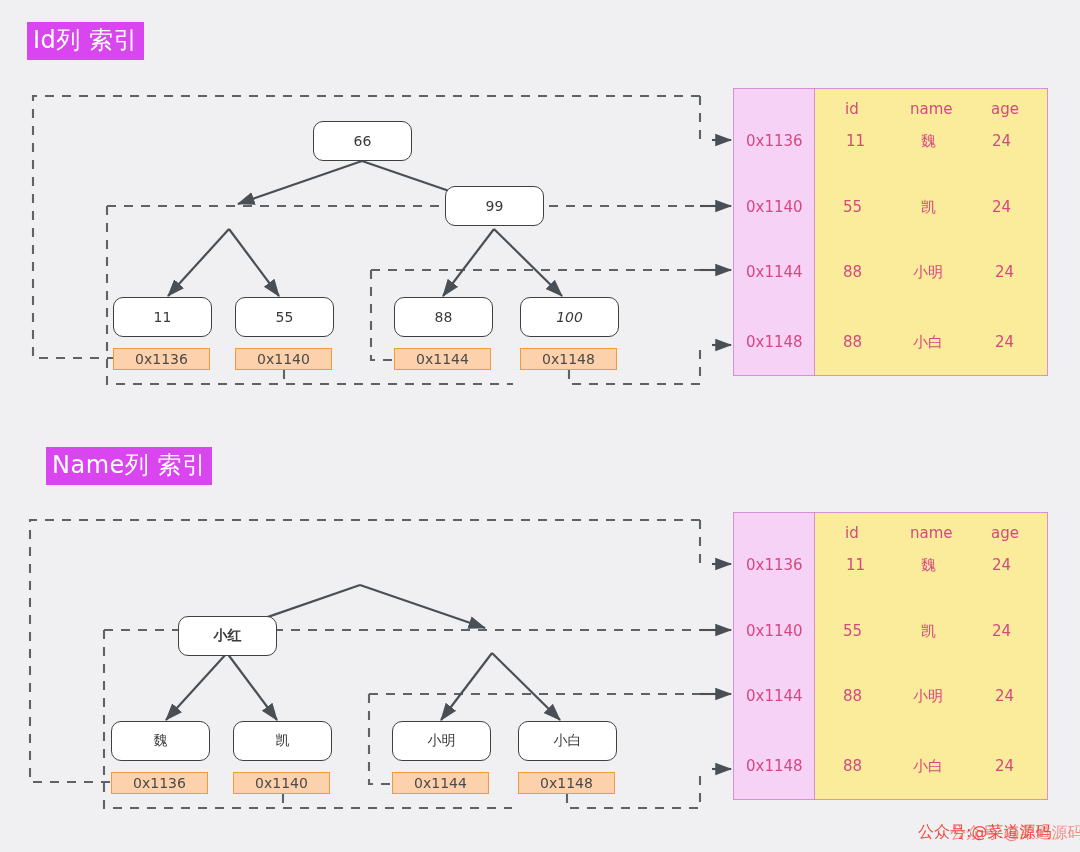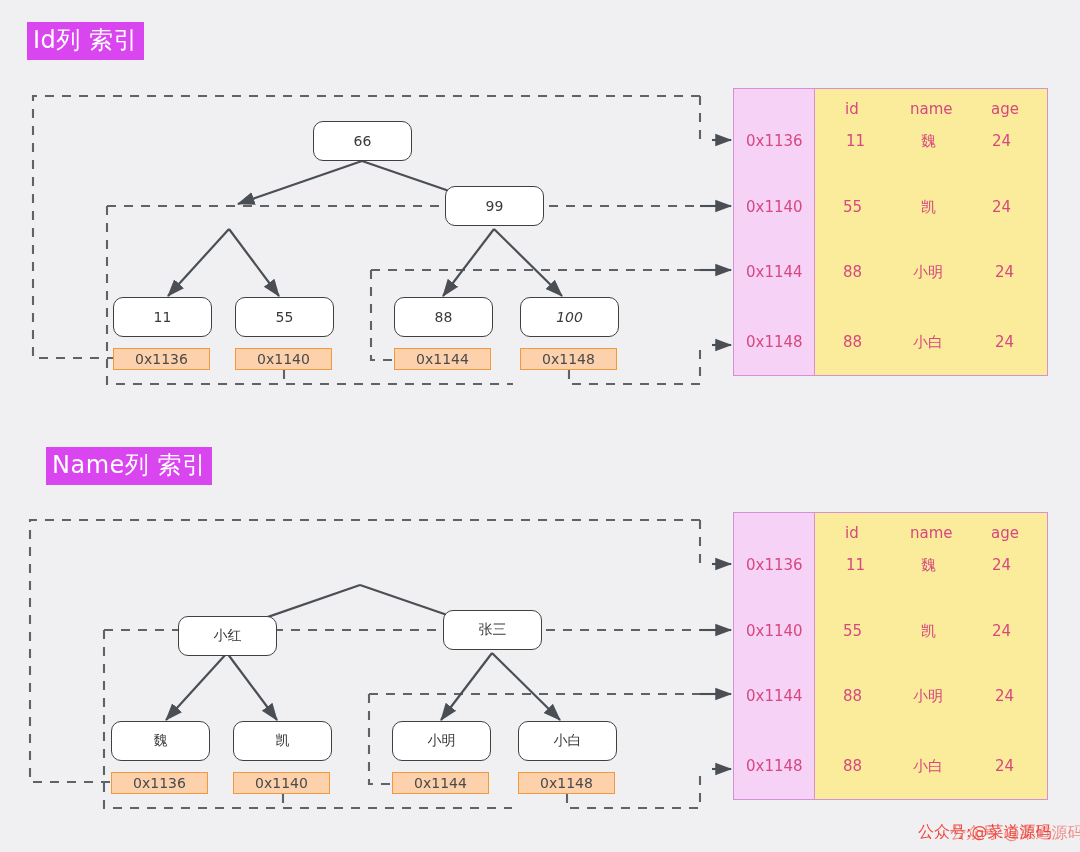--- a/index.html
+++ b/index.html
@@ -224,22 +224,21 @@
 
     <div class="rec-cell" style="left:13px;  top:245px;">0x1148</div>
     <div class="rec-cell" style="left:110px; top:245px;">88</div>
     <div class="rec-cell" style="left:180px; top:245px;">小白</div>
     <div class="rec-cell" style="left:262px; top:245px;">24</div>
   </div>
 
   <div class="section-title" style="left:34px; top:447px;margin-left:12px;">Name列 索引</div>
 
 
-  <div class="node" style="left:178px; top:616px; width:99px; height:40px;">小红</div>
-  <div class="node" style="left:443px; top:610px; width:99px; height:40px;">张三</div>
+  <div class="node" style="left:178px; top:616px; width:99px; height:40px;font-weight:bold;">小红</div>
 
   <div class="node" style="left:111px; top:721px; width:99px; height:40px;">魏</div>
   <div class="node" style="left:233px; top:721px; width:99px; height:40px;">凯</div>
   <div class="node" style="left:392px; top:721px; width:99px; height:40px;">小明</div>
   <div class="node" style="left:518px; top:721px; width:99px; height:40px;">小白</div>
 
   <div class="ptr" style="left:111px; top:772px; width:97px; height:22px;">0x1136</div>
   <div class="ptr" style="left:233px; top:772px; width:97px; height:22px;">0x1140</div>
   <div class="ptr" style="left:392px; top:772px; width:97px; height:22px;">0x1144</div>
   <div class="ptr" style="left:518px; top:772px; width:97px; height:22px;">0x1148</div>

